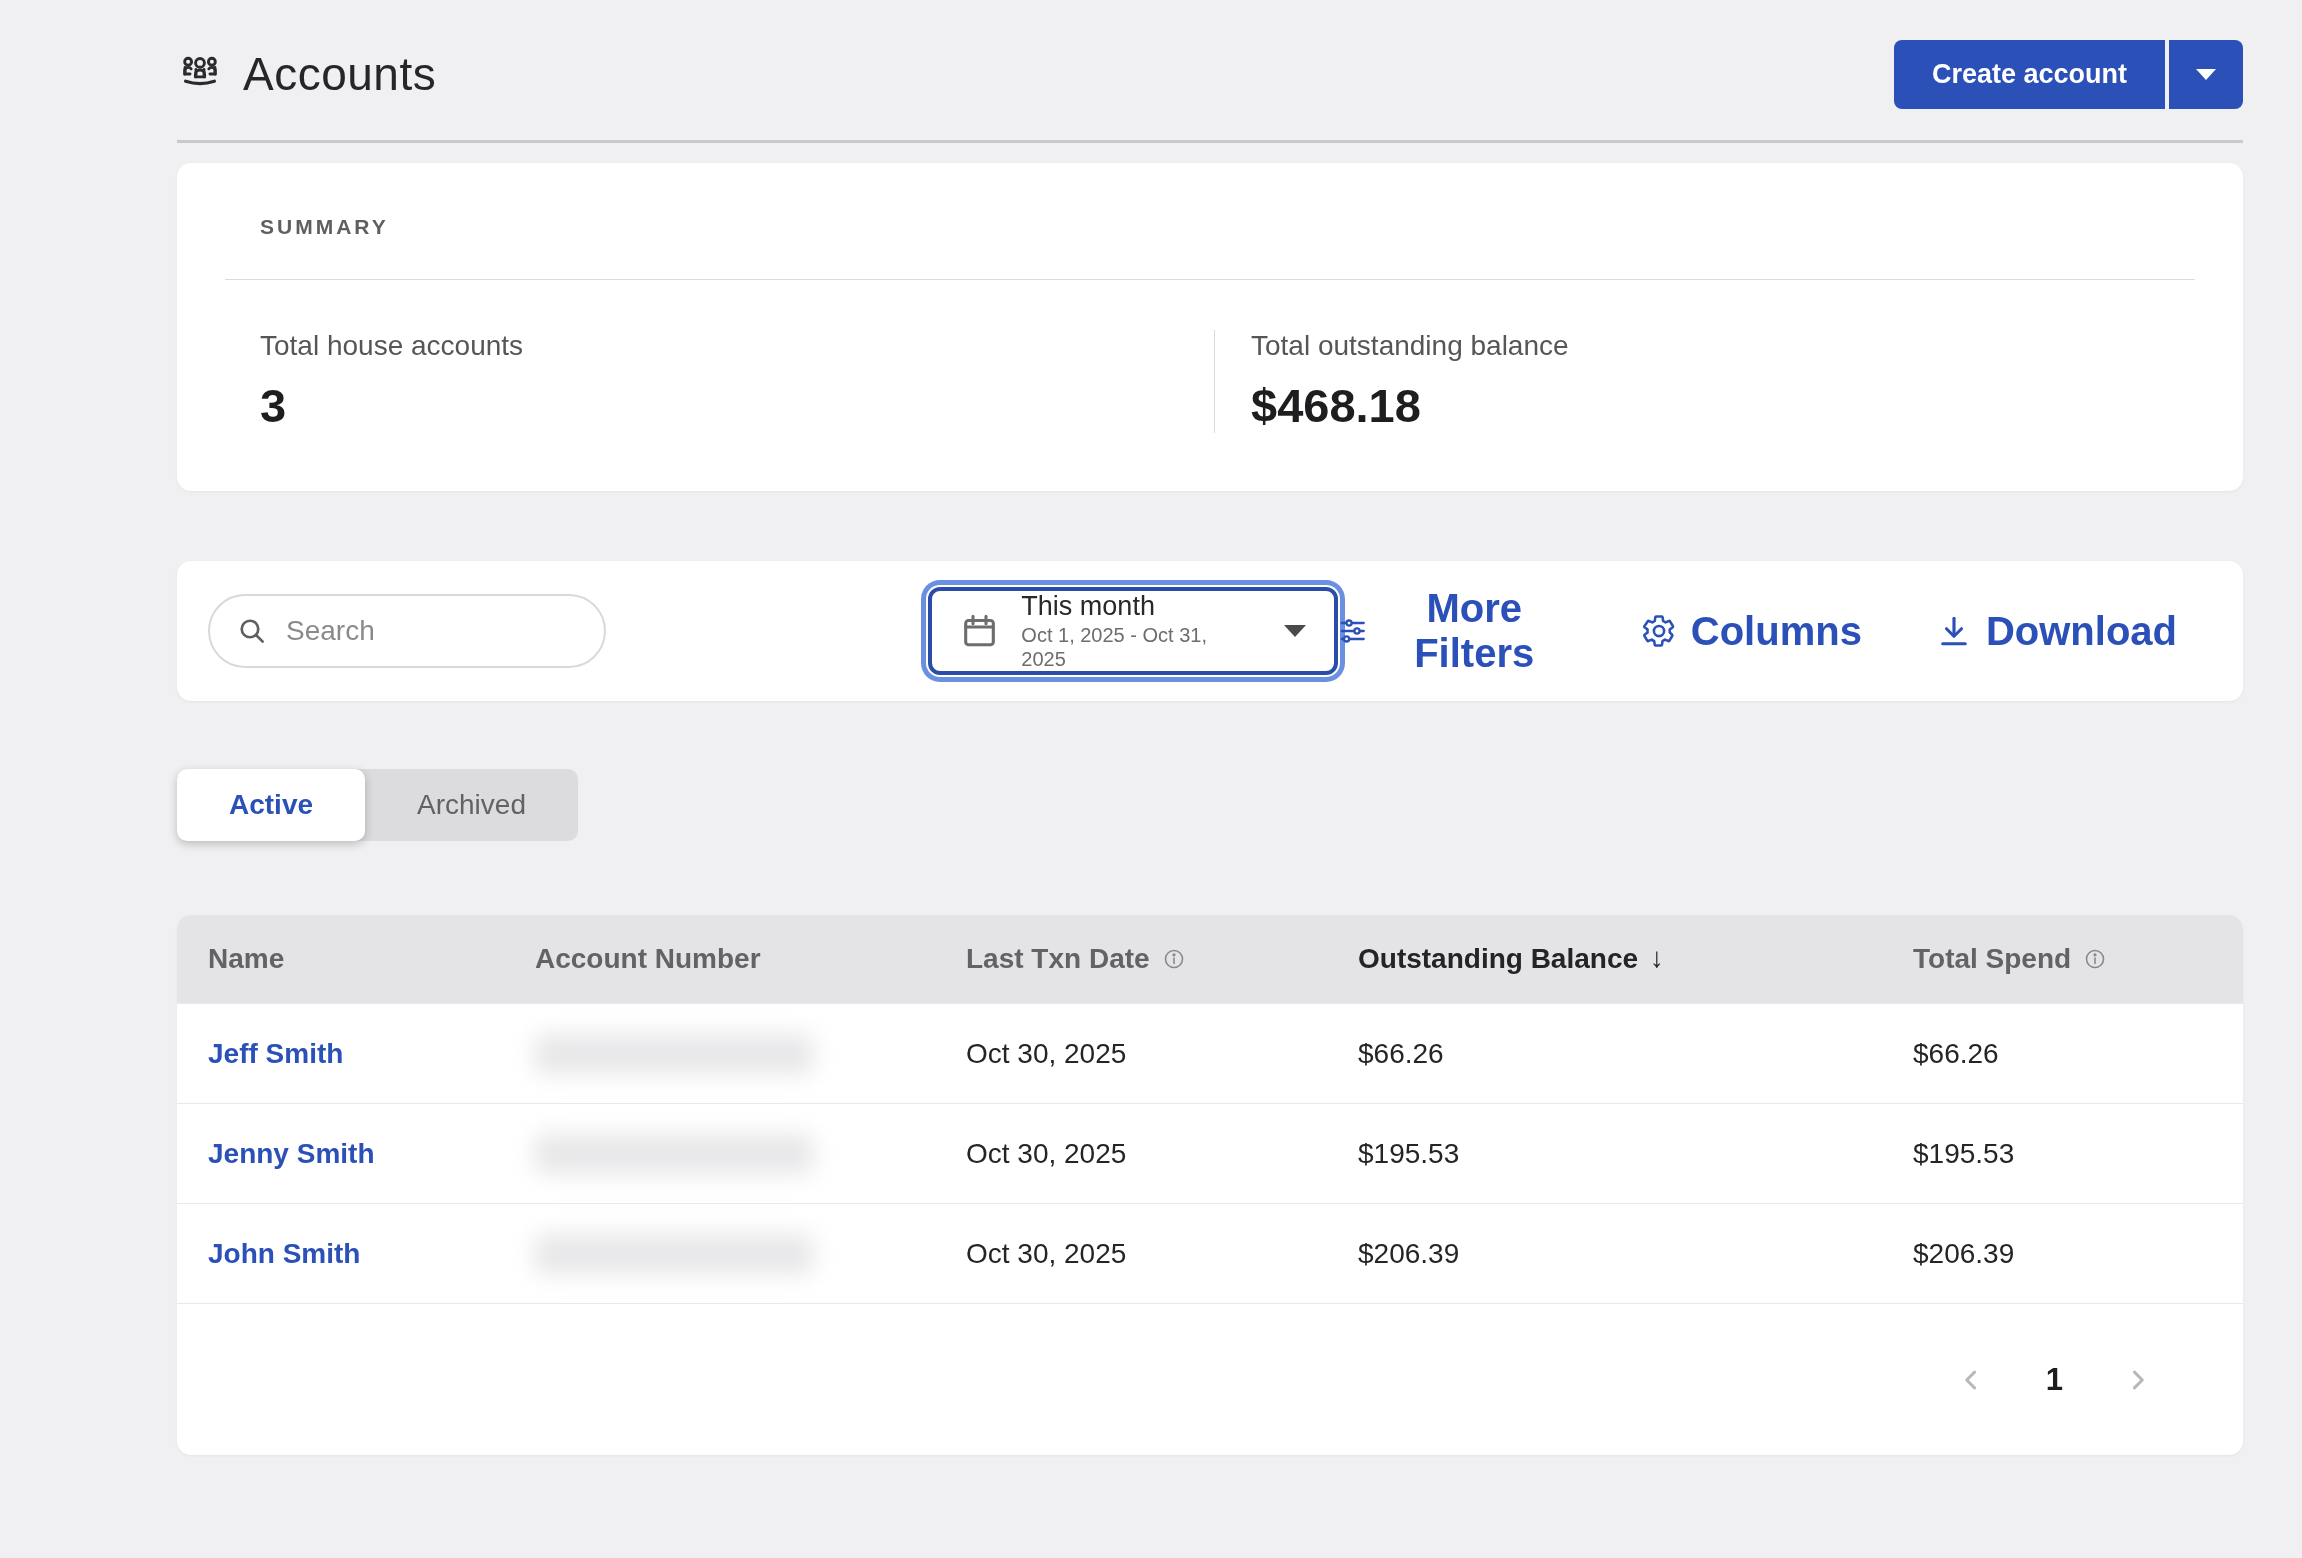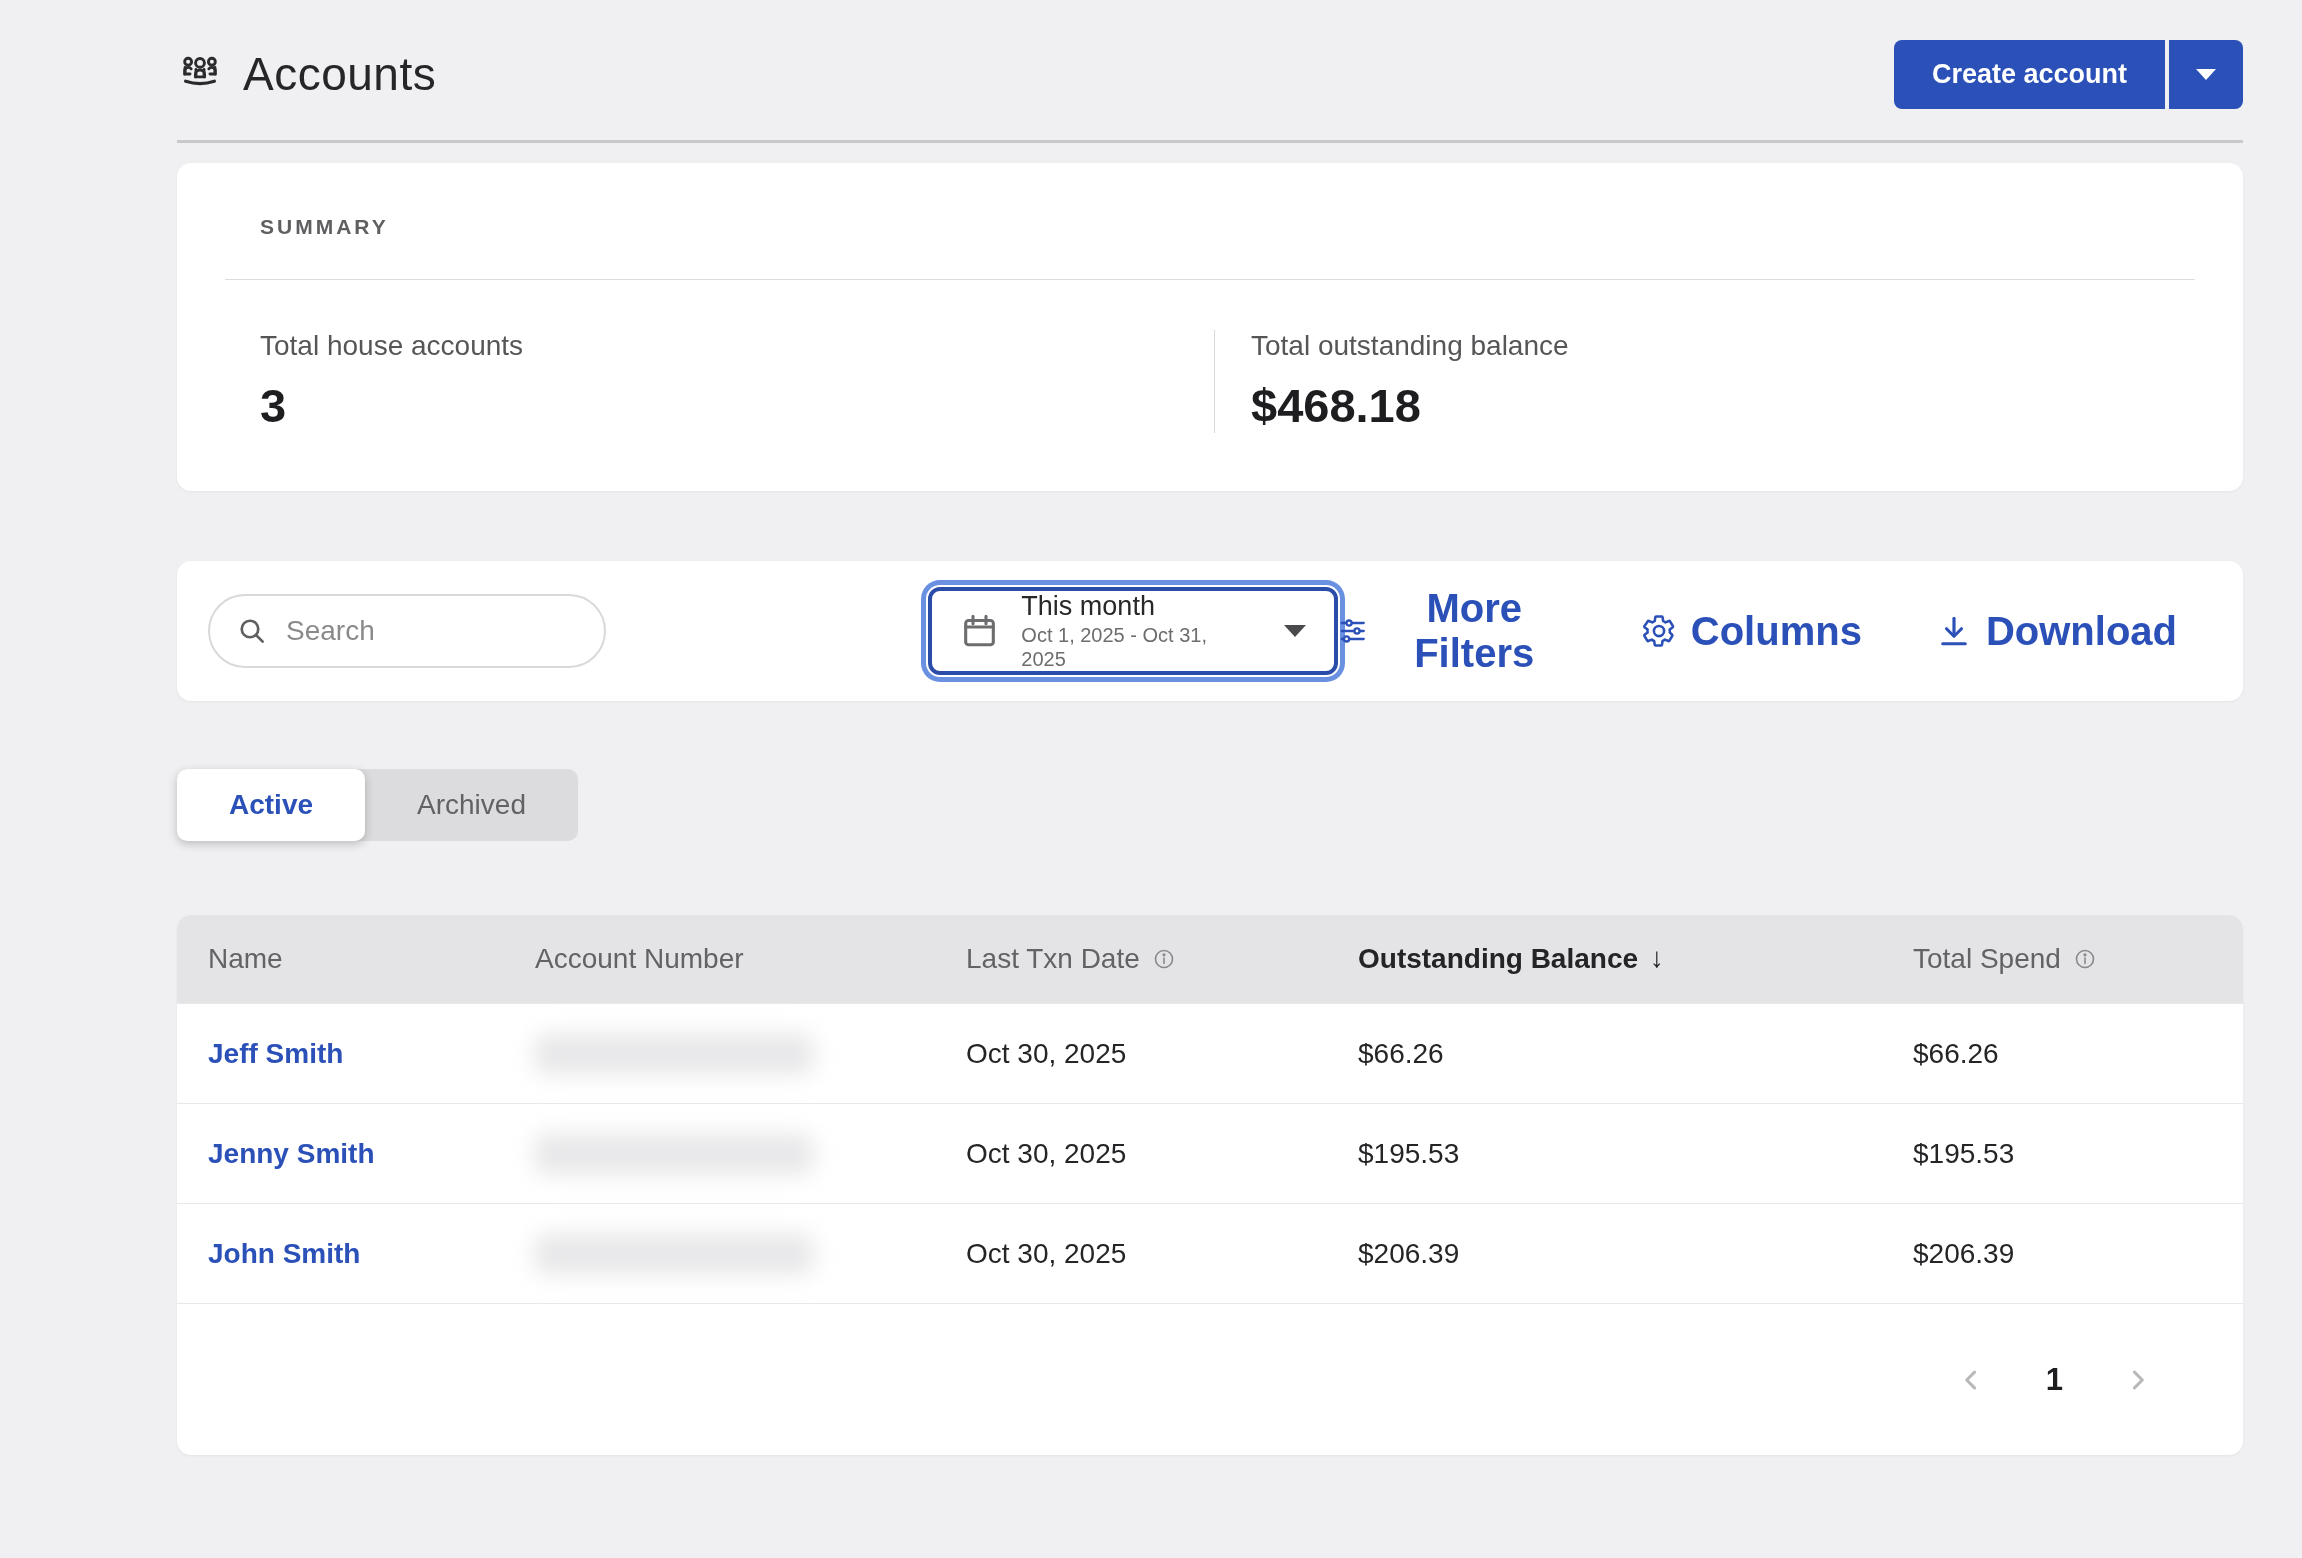--- a/index.html
+++ b/index.html
@@ -73,21 +73,21 @@
   .tab { height:72px; padding:8px 52px; display:flex; align-items:center; justify-content:center;
     font-size:28px; border-radius:10px; cursor:pointer; border:none; background:transparent; font-family:inherit; }
   .tab.active { background:#ffffff; color:#2b51b8; font-weight:700; box-shadow:0 3px 10px rgba(0,0,0,.22); }
   .tab.inactive { color:#626265; }
 
   
   .table-card { margin-top:74px; overflow:hidden; padding-bottom:0; }
   .thead, .trow { display:grid; grid-template-columns:327px 431px 392px 555px 1fr; align-items:center; }
   .thead { height:88px; background:#e4e4e6; }
   .thead > div, .trow > div { padding-left:31px; display:flex; align-items:center; gap:12px; }
-  .col-label { font-size:28px; color:#636366; }
+  .col-label { font-size:28px; color:#636366;font-weight:bold; }
   .col-label.sorted { color:#242427; font-weight:700; }
   .sort-arrow { font-size:28px; color:#242427; font-weight:400; padding-bottom:2px; }
   .info-icon svg { width:24px; height:24px; display:block; }
   .trow { height:100px; border-top:1px solid #e8e8ea; background:#fff; }
   .trow:first-of-type { border-top:none; }
   .cell-text { font-size:28px; color:#252528; }
   .name-link { font-size:28px; font-weight:700; color:#2b51b8; text-decoration:none; cursor:pointer; }
   .redacted { width:278px; height:40px; border-radius:8px; background:#e7e7e9; filter:blur(11px); }
   .table-footer { height:152px; border-top:1px solid #e8e8ea; display:flex; align-items:center;
     justify-content:flex-end; padding-right:88px; gap:58px; }

